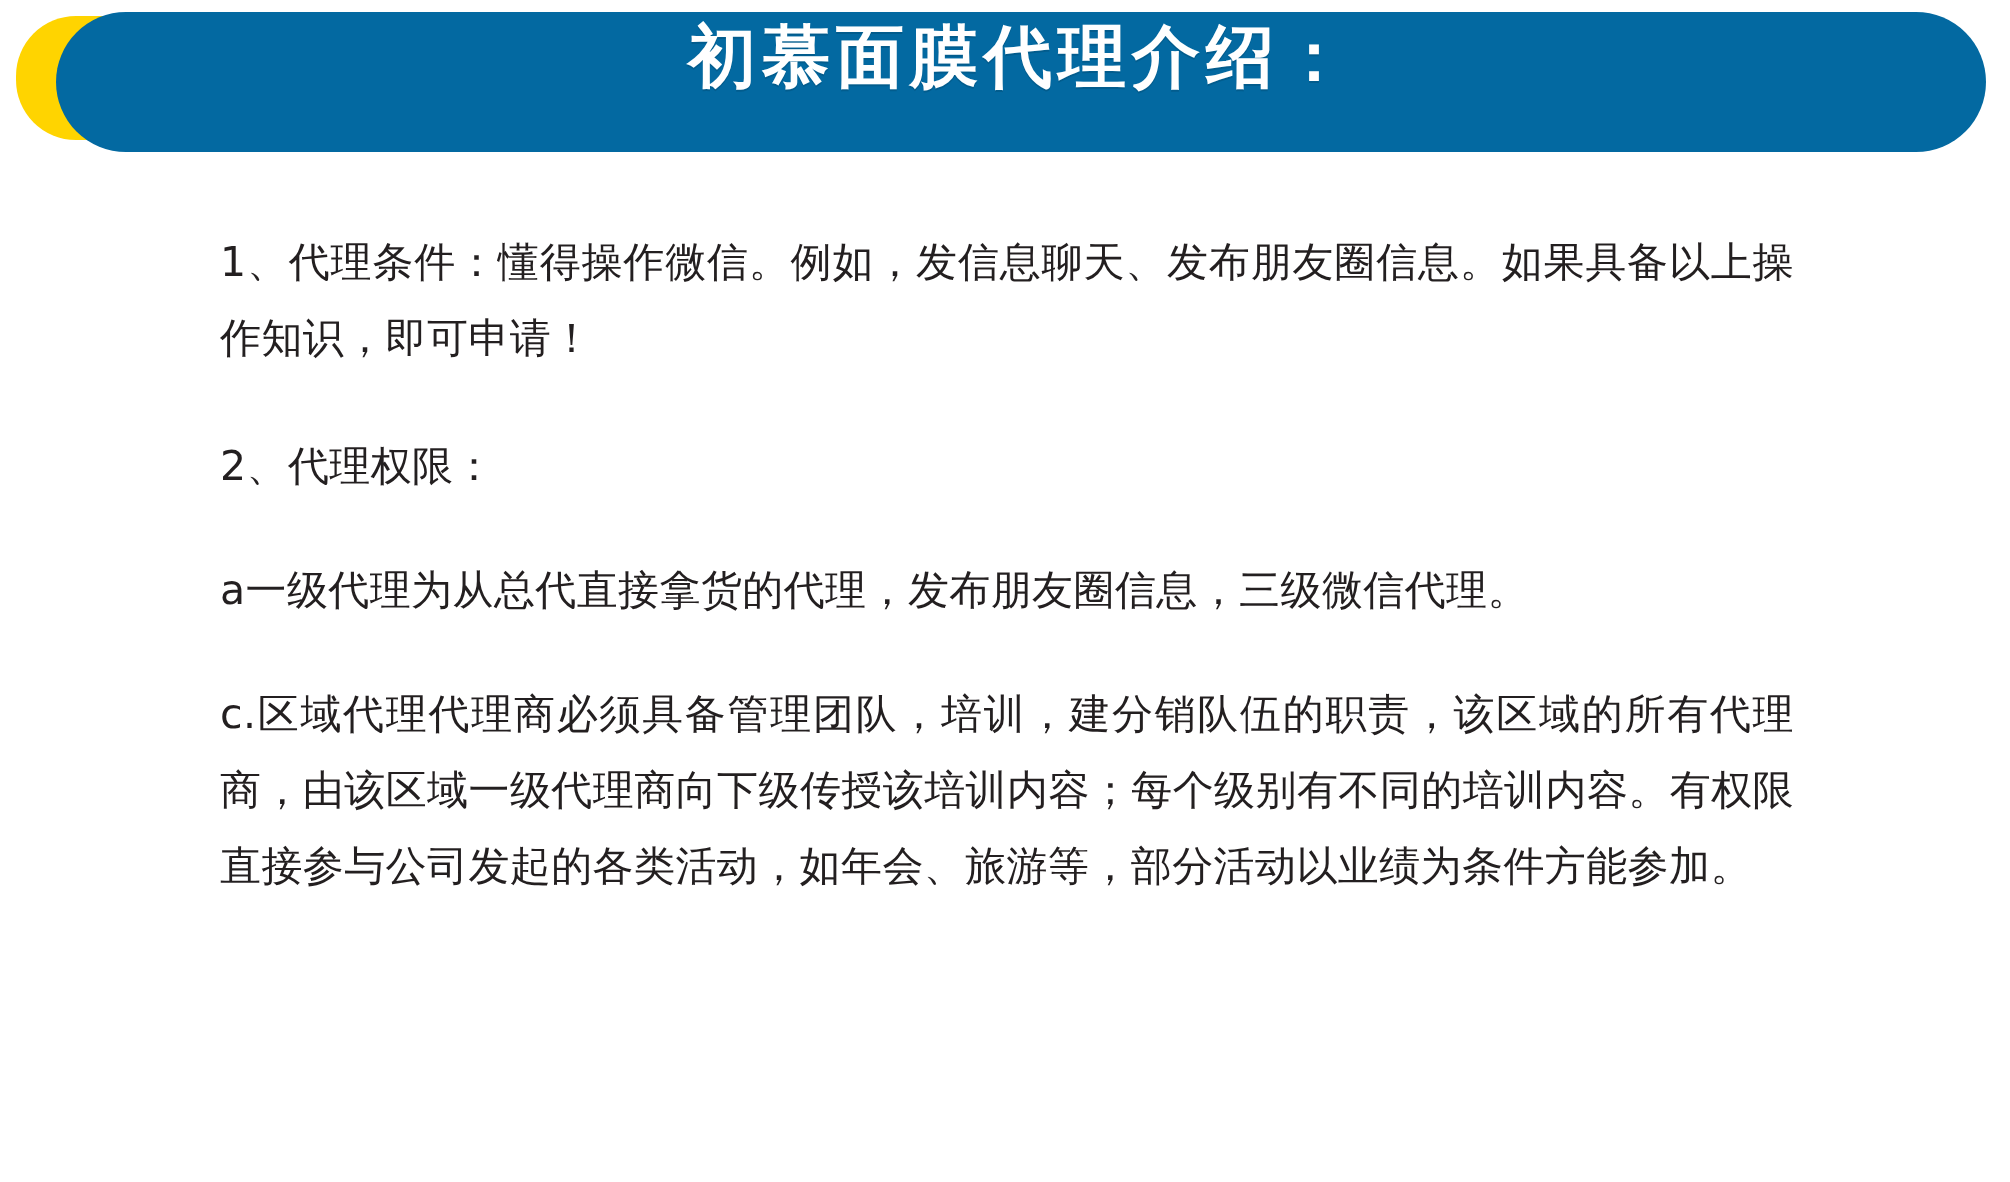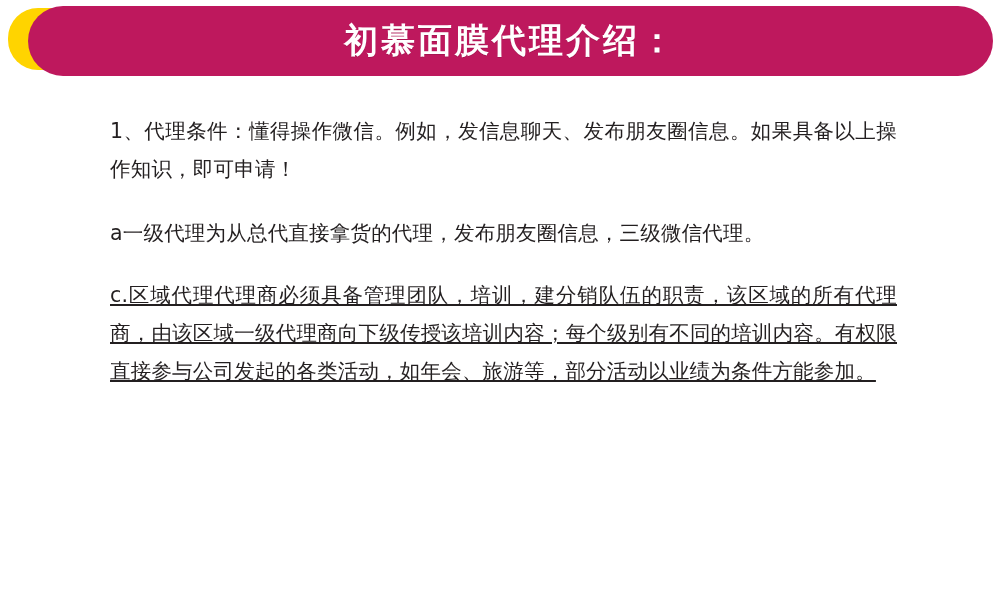--- a/index.html
+++ b/index.html
@@ -47,25 +47,24 @@
     height: 0;
     border-left: 34px solid #ffd400;
     border-bottom: 24px solid transparent;
   }
   .banner {
     position: absolute;
     left: 28px;
     top: 6px;
     width: 965px;
     height: 70px;
-    background: #be185d;
+    background: #0369a1;
     border-radius: 38px;
     z-index: 2;
     display: flex;
-    align-items: center;
     justify-content: center;
   }
   .banner-title {
     color: #ffffff;
     font-family: "DejaVu Serif", "Liberation Serif", serif;
     font-weight: bold;
     font-size: 34px;
     letter-spacing: 3px;
     text-shadow: 0 1px 0 rgba(0,0,0,0.12);
     white-space: nowrap;
@@ -84,35 +83,35 @@
   .para {
     color: #231f20;
     font-size: 20.5px;
     line-height: 38px;
     margin: 0 0 26px 0;
     text-align: justify;
     letter-spacing: 0.2px;
   }
   .para:last-child {
     margin-bottom: 0;
-    text-decoration: underline;
   }
   .p-gap-sm { margin-bottom: 24px; }
 </style>
 </head>
 <body>
 
 <div class="page">
 
   <div class="header-wrap">
     <div class="ribbon-tag"></div>
     <div class="banner">
       <div class="banner-title">初慕面膜代理介绍：</div>
     </div>
   </div>
 
   <div class="content">
     <p class="para">1、代理条件：懂得操作微信。例如，发信息聊天、发布朋友圈信息。如果具备以上操作知识，即可申请！</p>
+    <p class="para p-gap-sm">2、代理权限：</p>
     <p class="para p-gap-sm">a一级代理为从总代直接拿货的代理，发布朋友圈信息，三级微信代理。</p>
     <p class="para">c.区域代理代理商必须具备管理团队，培训，建分销队伍的职责，该区域的所有代理商，由该区域一级代理商向下级传授该培训内容；每个级别有不同的培训内容。有权限直接参与公司发起的各类活动，如年会、旅游等，部分活动以业绩为条件方能参加。</p>
   </div>
 
 </div>
 
 </body></html>

